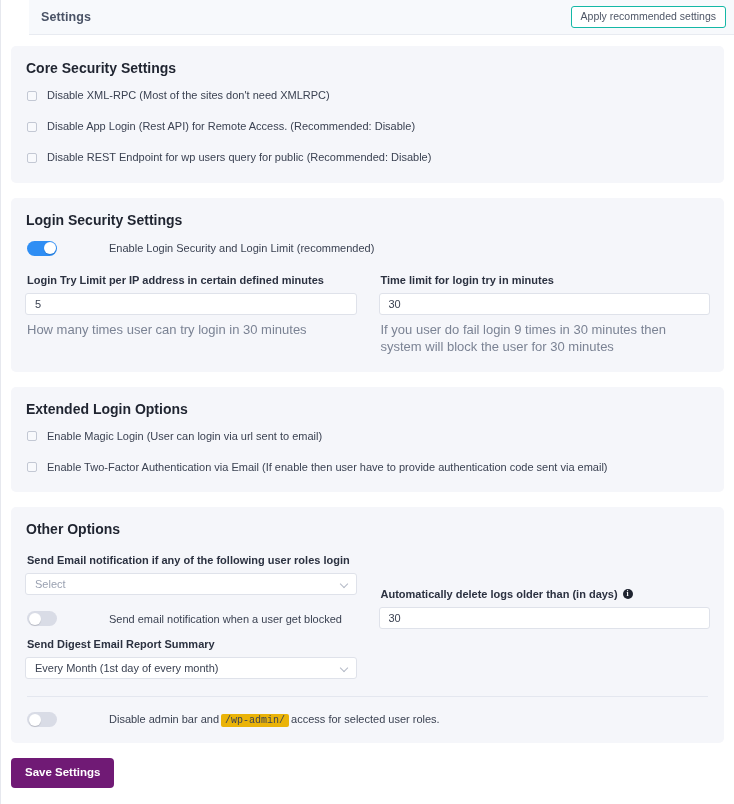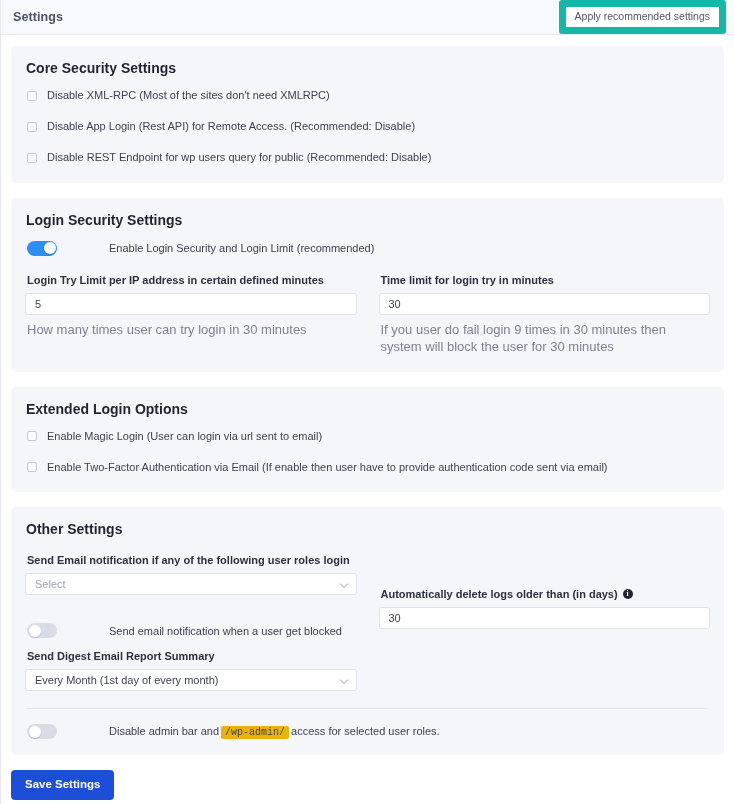--- a/index.html
+++ b/index.html
@@ -26,34 +26,35 @@
 
   
   .topbar {
     height: 35px;
     background: #f7f9fc;
     border-bottom: 1px solid #e8ebf1;
     display: flex;
     align-items: center;
     padding: 0 8px 0 12px;
     box-sizing: border-box;
+    margin-left: 28px;
   }
   .topbar-title {
     font-size: 12.5px;
     font-weight: bold;
     color: #4a5366;
     letter-spacing: .1px;
   }
   .topbar-spacer { flex: 1; }
   .apply-btn {
     font-family: "Liberation Sans", sans-serif;
     font-size: 10.5px;
     color: #4e5666;
     background: #ffffff;
-    border: 7px solid #14b8a6;
+    border: 1px solid #14b8a6;
     border-radius: 3px;
     padding: 4px 9px 5px 9px;
     cursor: pointer;
     line-height: 1;
     white-space: nowrap;
   }
 
   
   .content {
     padding: 11px 10px 0 10px;
@@ -244,21 +245,21 @@
     padding: 1px 4px;
     margin: 0 2px;
   }
 
   
   .save-wrap {
     padding: 0 10px;
   }
   .save-btn {
     font-family: "Liberation Sans", sans-serif;
-    background: #1d4ed8;
+    background: #701a75;
     color: #ffffff;
     font-size: 11.5px;
     font-weight: bold;
     border: none;
     border-radius: 4px;
     padding: 9px 14px;
     cursor: pointer;
     line-height: 1;
   }
 </style>
@@ -326,32 +327,32 @@
         <span class="check-label">Enable Magic Login (User can login via url sent to email)</span>
       </div>
 
       <div class="check-row">
         <span class="cbox"></span>
         <span class="check-label">Enable Two-Factor Authentication via Email (If enable then user have to provide authentication code sent via email)</span>
       </div>
     </div>
 
     <div class="card">
-      <div class="card-title">Other Settings</div>
+      <div class="card-title">Other Options</div>
 
       <div class="cols">
         <div class="col">
 
           <div class="field-label tight" style="margin-top:4px">Send Email notification if any of the following user roles login</div>
           <div class="select-wrap">
             <div class="select-box placeholder">Select</div>
             <span class="chev"></span>
           </div>
 
-          <div class="toggle-row" style="margin-top:28px">
+          <div class="toggle-row" style="margin-top:16px">
             <span class="toggle">
               <span class="knob"></span>
             </span>
             <span class="toggle-label">Send email notification when a user get blocked</span>
           </div>
 
           <div class="field-label">Send Digest Email Report Summary</div>
           <div class="select-wrap">
             <div class="select-box">Every Month (1st day of every month)</div>
             <span class="chev"></span>

